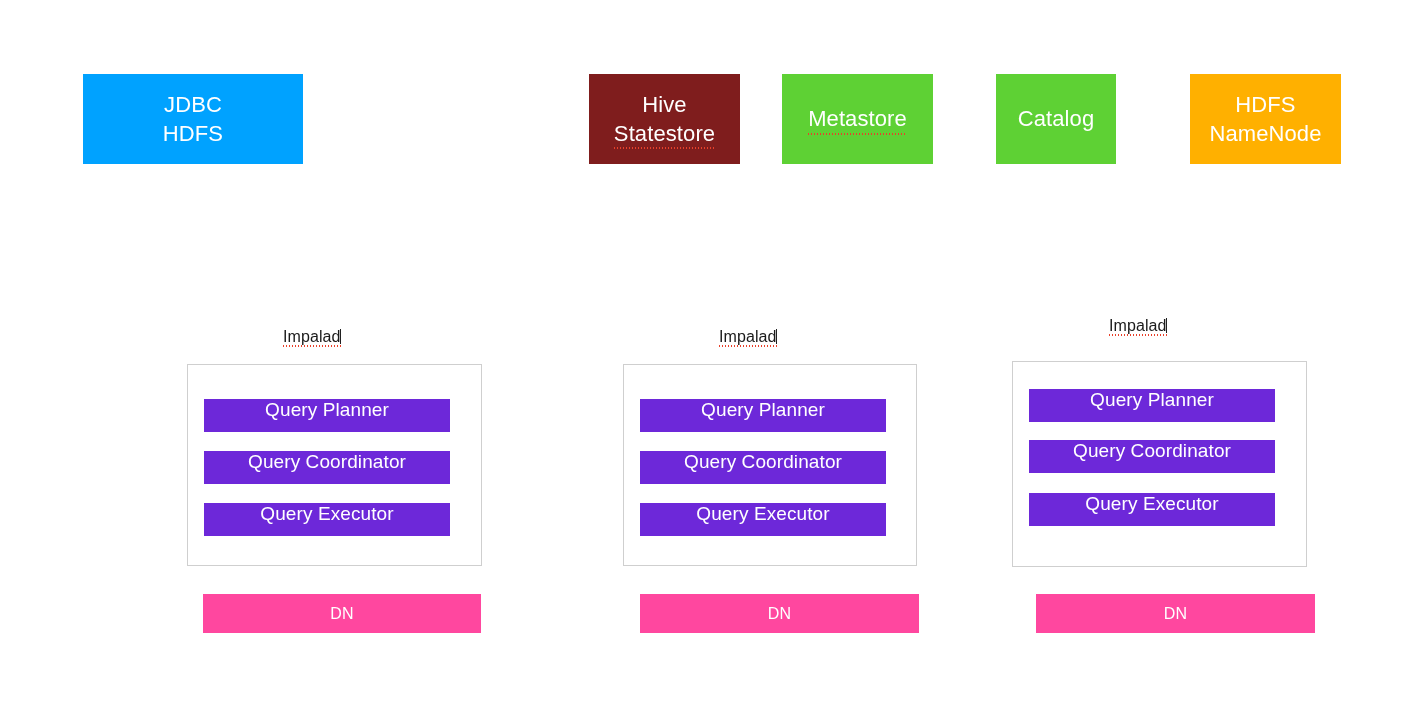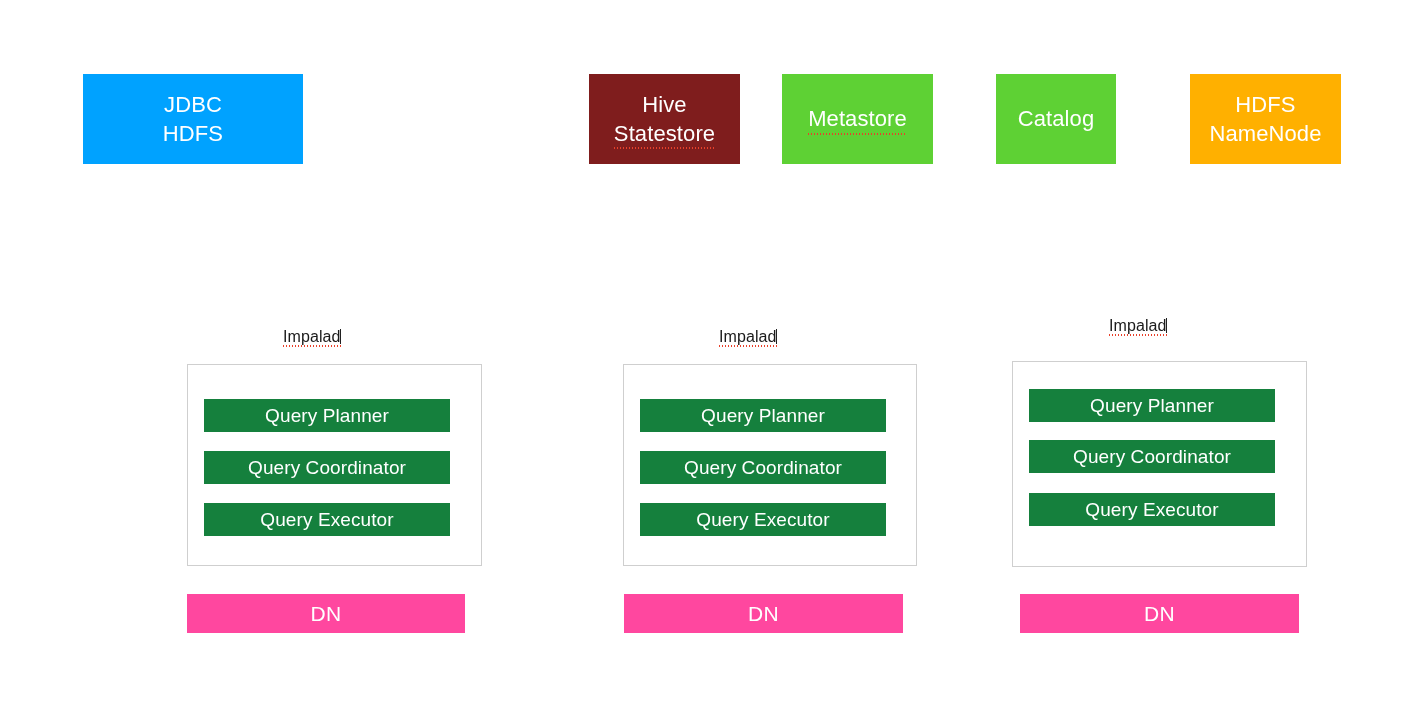--- a/index.html
+++ b/index.html
@@ -86,41 +86,41 @@
 
   .impalad-box {
     position: absolute;
     border: 1px solid #cfcfcf;
     background: #ffffff;
     box-sizing: border-box;
   }
 
   .qbar {
     position: absolute;
-    background: #15803d;
+    background: #6d28d9;
     color: #ffffff;
     display: flex;
-    align-items: center;
     justify-content: center;
     font-size: 19px;
     font-weight: 400;
     letter-spacing: 0.1px;
     white-space: nowrap;
   }
 
   .dn-box {
     position: absolute;
     background: #FF479F;
     color: #ffffff;
     display: flex;
     align-items: center;
     justify-content: center;
-    font-size: 21px;
+    font-size: 16px;
     font-weight: 400;
     letter-spacing: 0.3px;
+    margin-left: 16px;
   }
 </style>
 </head>
 <body>
 
 <div class="canvas">
 
   <div class="svc-box svc-jdbc">
     <div><span>JDBC</span><br><span>HDFS</span></div>
   </div>

